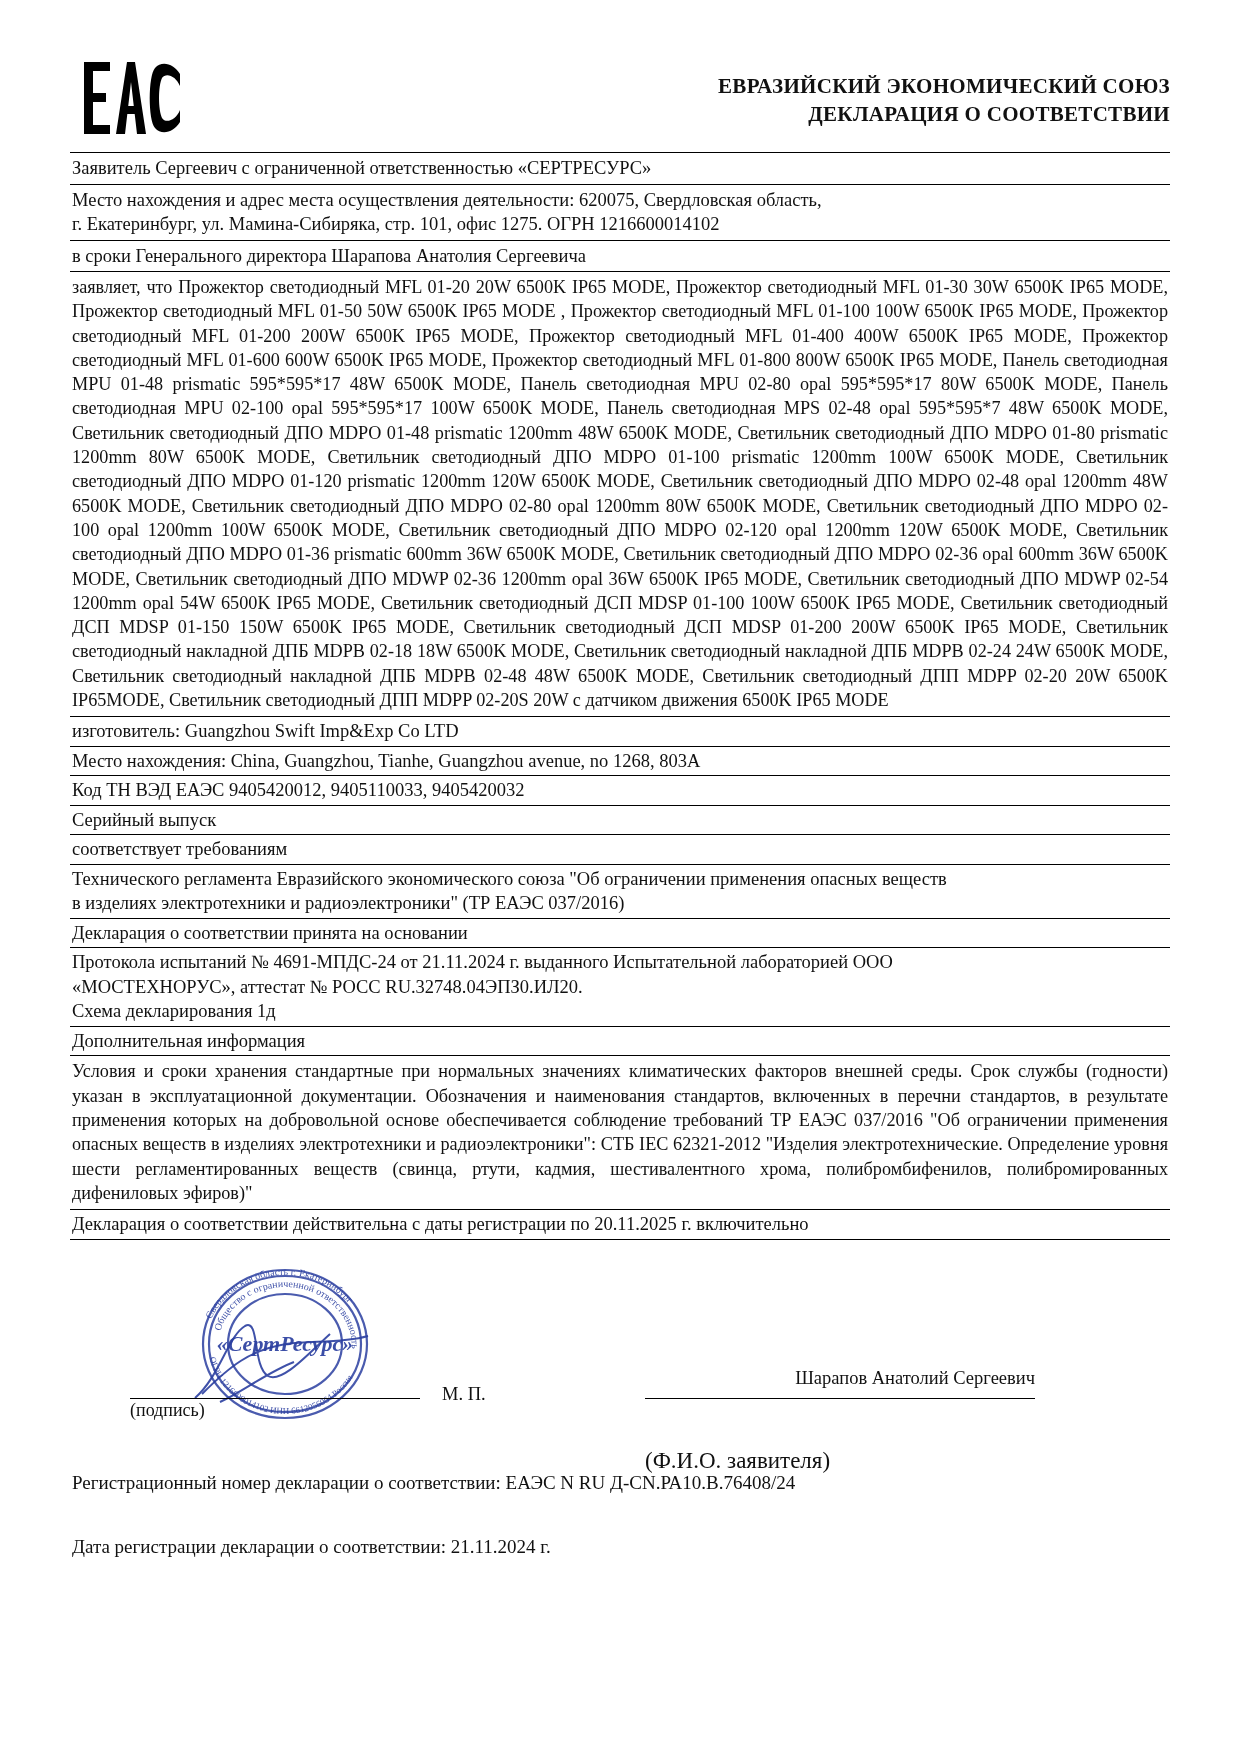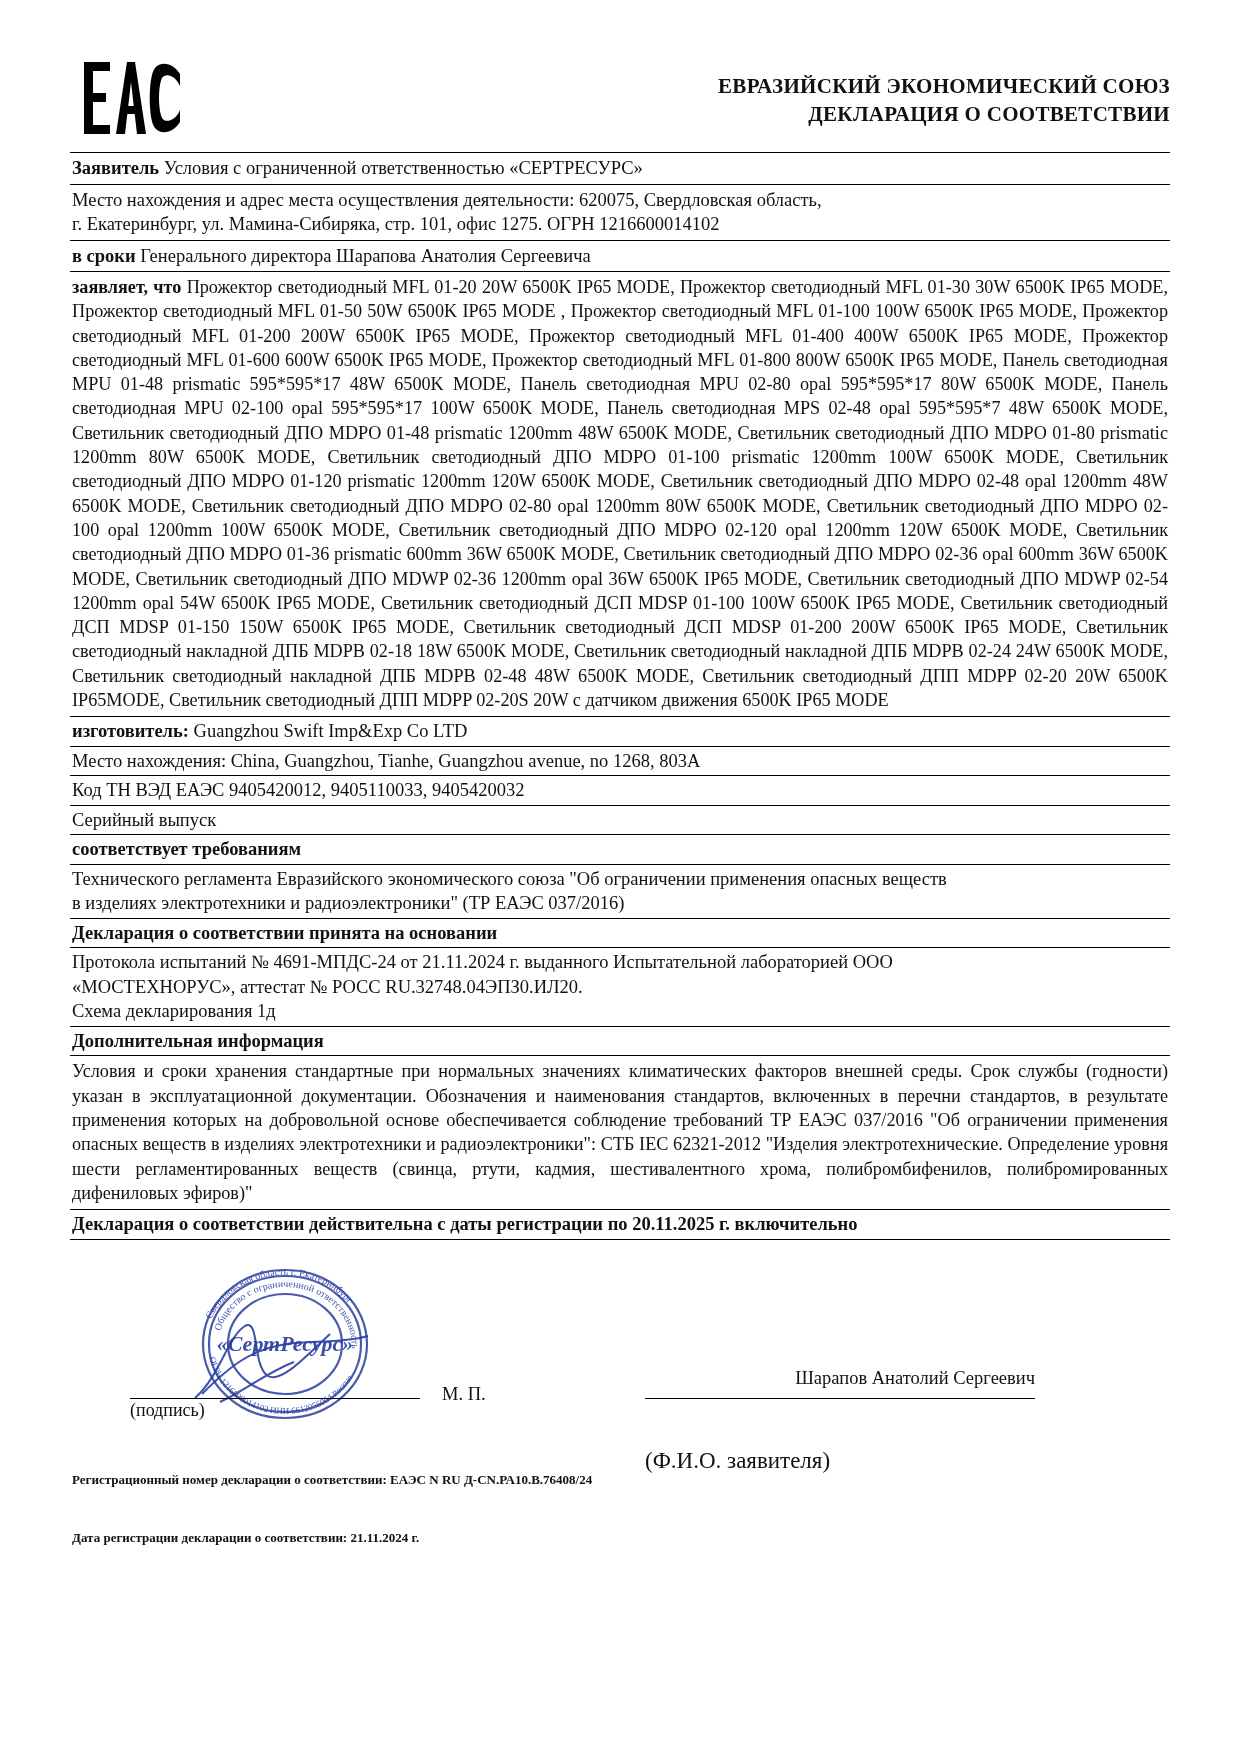--- a/index.html
+++ b/index.html
@@ -62,21 +62,21 @@
     font-size: 0;
     line-height: 0;
   }
 
   .row {
     font-size: 18.5px;
     line-height: 24.5px;
     padding: 3px 2px 3px 2px;
   }
   .row.tight { padding: 2px 2px; }
-  .b { font-weight: bold; }
+  .b { font-weight: normal; }
 
   .declares {
     font-size: 18.2px;
     line-height: 24.3px;
     text-align: justify;
     padding: 3px 2px 4px 2px;
   }
 
   
   .sig-area {
@@ -136,22 +136,22 @@
     font-size: 23px;
     margin-top: 48px;
   }
   .pen {
     position: absolute;
     left: 120px;
     top: 60px;
   }
 
   .footer-row {
-    font-size: 13px;
-    font-weight: bold;
+    font-size: 19px;
+    font-weight: normal;
     padding: 6px 2px;
   }
   .mt-20 { margin-top: 20px; }
   .mt-30 { margin-top: 30px; }
 </style>
 </head>
 <body>
 
 <div class="page">
   <div class="content">
@@ -175,21 +175,21 @@
       </div>
       <div class="title-block">
         <div class="title-line">ЕВРАЗИЙСКИЙ ЭКОНОМИЧЕСКИЙ СОЮЗ</div>
         <div class="title-line">ДЕКЛАРАЦИЯ О СООТВЕТСТВИИ</div>
       </div>
     </div>
 
     <div class="rule"></div>
     <div class="row">
       <span class="b">Заявитель</span>
-      <span>Условия с ограниченной ответственностью «СЕРТРЕСУРС»</span>
+      <span>Сергеевич с ограниченной ответственностью «СЕРТРЕСУРС»</span>
     </div>
 
     <div class="rule"></div>
     <div class="row">
       <div>Место нахождения и адрес места осуществления деятельности: 620075, Свердловская область,</div>
       <div>г. Екатеринбург, ул. Мамина-Сибиряка, стр. 101, офис 1275. ОГРН 1216600014102</div>
     </div>
 
     <div class="rule"></div>
     <div class="row">

